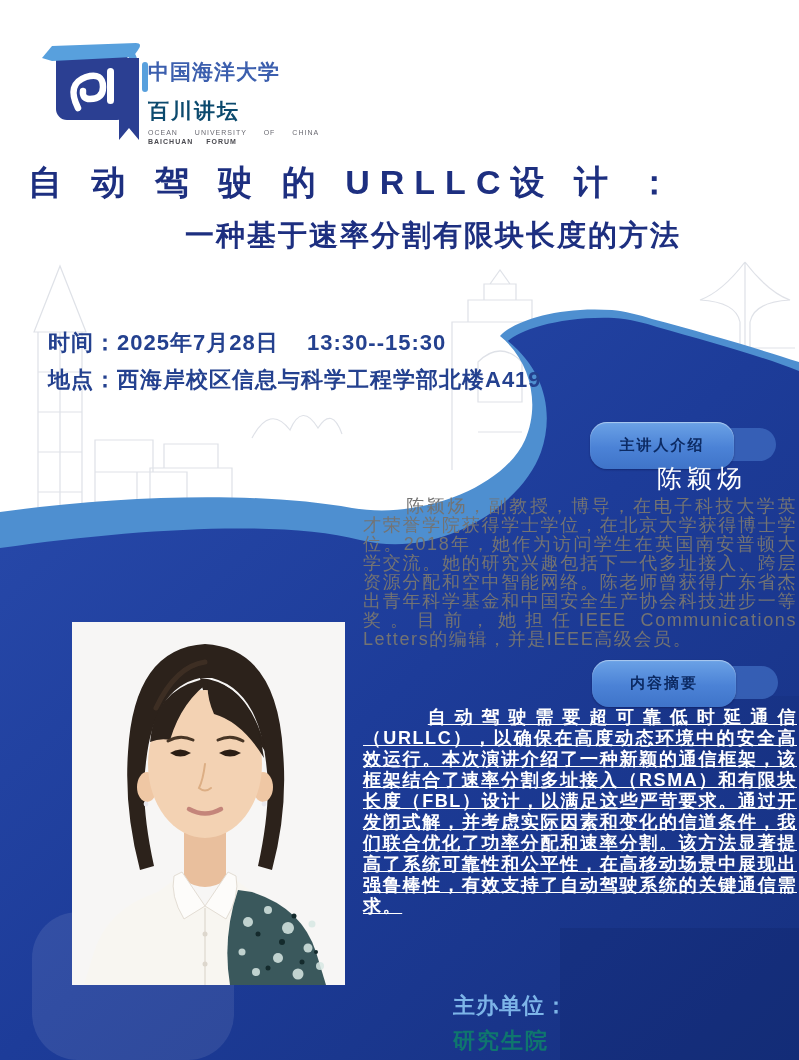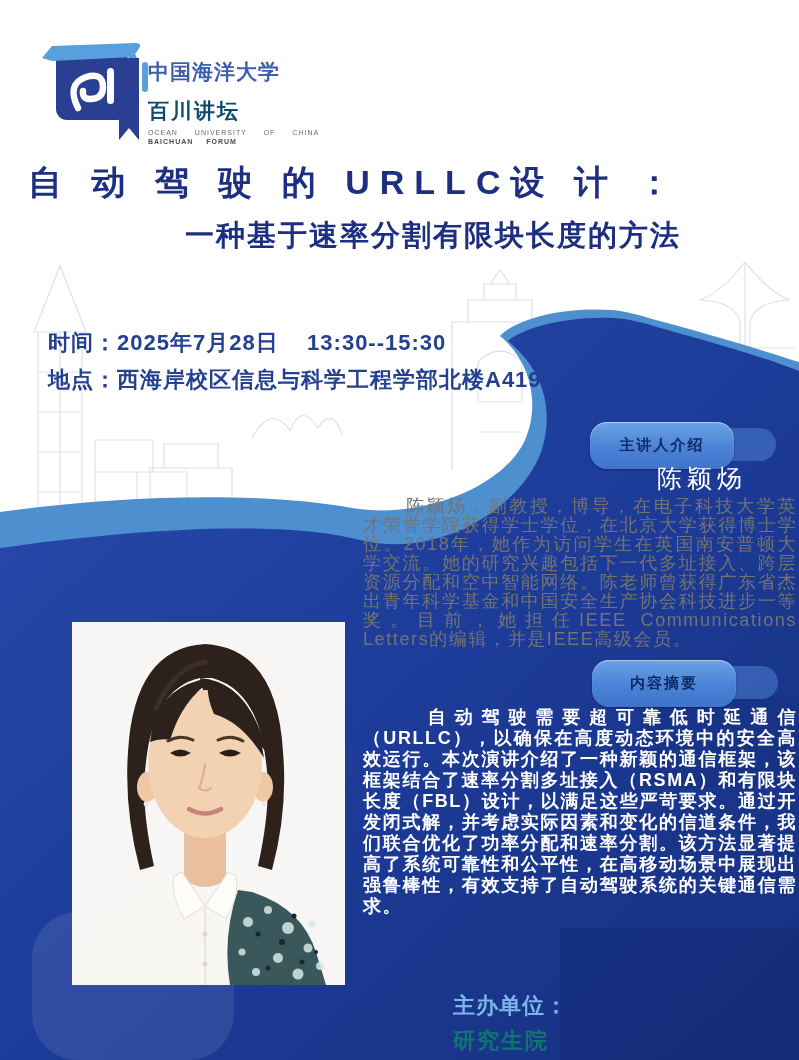--- a/index.html
+++ b/index.html
@@ -44,21 +44,21 @@
   .badge2{left:592px;top:660px;}
 
   .speaker-name{left:365px;top:462px;width:382px;text-align:right;
     font-size:25px;font-weight:400;color:#ffffff;letter-spacing:5px;}
 
   .bio{left:363px;top:497px;width:434px;
     font-size:18px;font-weight:400;color:#737373;letter-spacing:1.6px;
     line-height:19px;text-align:justify;text-indent:2.4em;}
   .abstract{left:363px;top:707px;width:434px;
     font-size:18px;font-weight:700;color:#ffffff;letter-spacing:1.6px;
-    line-height:21px;text-align:justify;text-indent:3.6em;}
+    line-height:21px;text-align:justify;text-indent:3.6em;text-decoration:underline;}
 
   
   .photo{left:72px;top:622px;width:273px;height:363px;background:#f7f6f5;}
 
   
   .footer{left:453px;top:988px;display:flex;flex-direction:column;}
   .footer-label{font-size:22px;font-weight:700;color:#7db5e8;letter-spacing:1px;line-height:35px;}
   .footer-lines{font-size:22px;font-weight:700;color:#0f766e;letter-spacing:2px;line-height:35px;}
 </style>
 </head>

